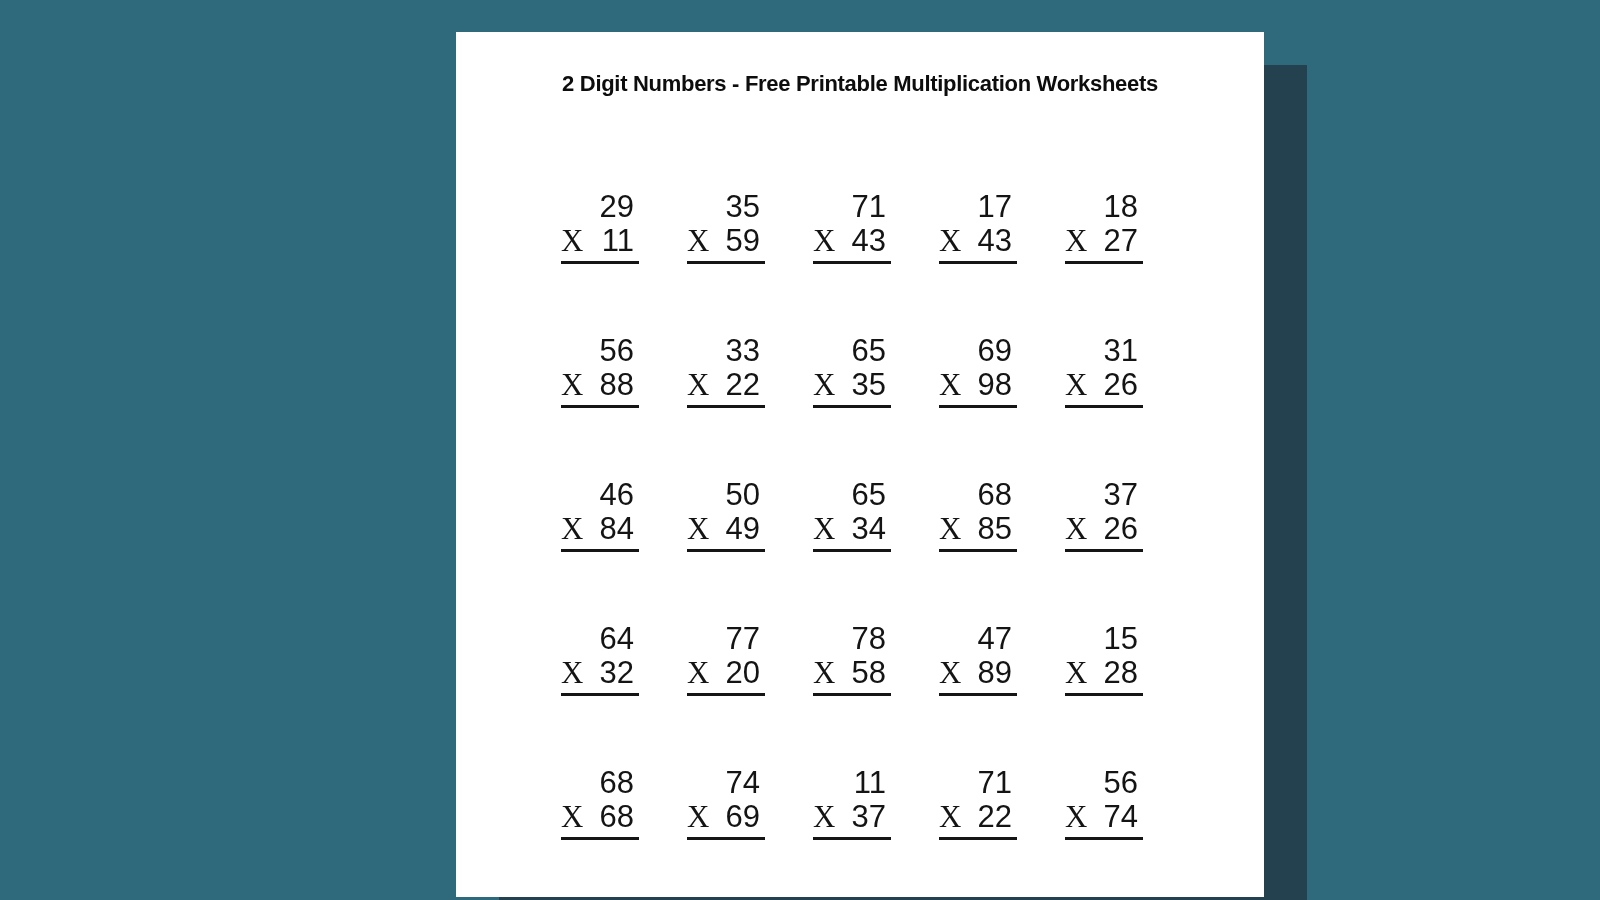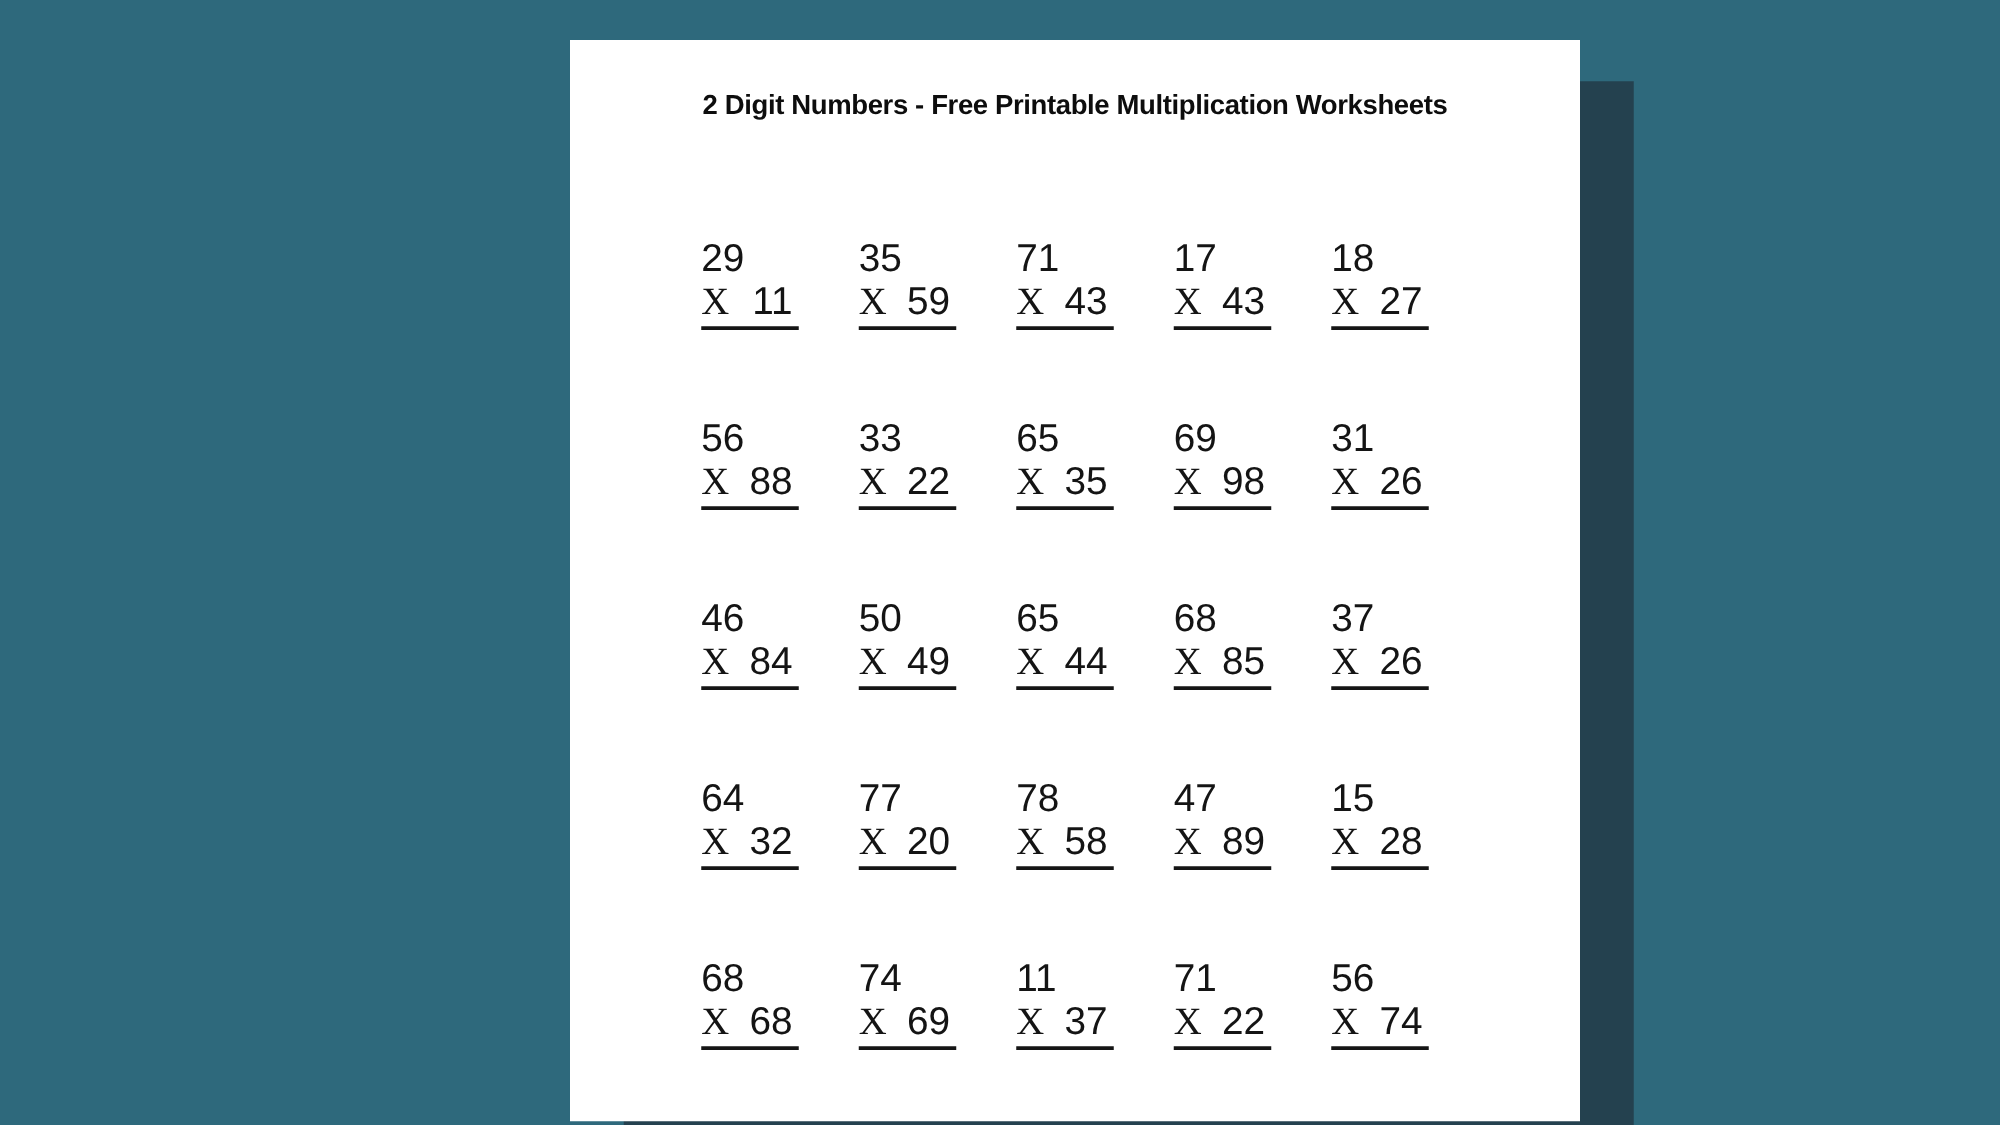--- a/index.html
+++ b/index.html
@@ -64,21 +64,21 @@
   .problem {
     width: 78px;
     box-sizing: border-box;
     border-bottom: 3px solid #151515;
     padding-bottom: 3px;
     color: #141414;
     font-size: 31px;
     line-height: 34px;
   }
   .p-top {
-    text-align: left;
+    text-align: right;
     padding-right: 5px;
   }
   .p-row {
     display: flex;
     justify-content: space-between;
     align-items: baseline;
   }
   .p-x {
     font-family: "Liberation Serif", serif;
     font-size: 31px;
@@ -176,21 +176,21 @@
           <div class="p-top">50</div>
           <div class="p-row">
             <span class="p-x">X</span>
             <span class="p-bottom">49</span>
           </div>
         </div>
         <div class="problem">
           <div class="p-top">65</div>
           <div class="p-row">
             <span class="p-x">X</span>
-            <span class="p-bottom">44</span>
+            <span class="p-bottom">34</span>
           </div>
         </div>
         <div class="problem">
           <div class="p-top">68</div>
           <div class="p-row">
             <span class="p-x">X</span>
             <span class="p-bottom">85</span>
           </div>
         </div>
         <div class="problem">

